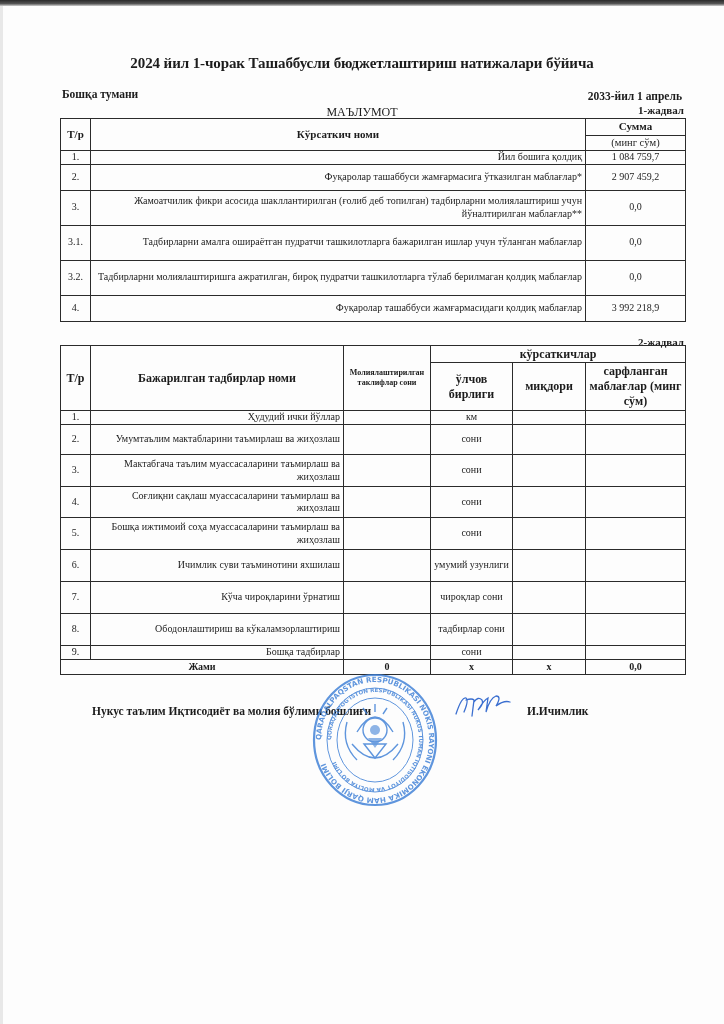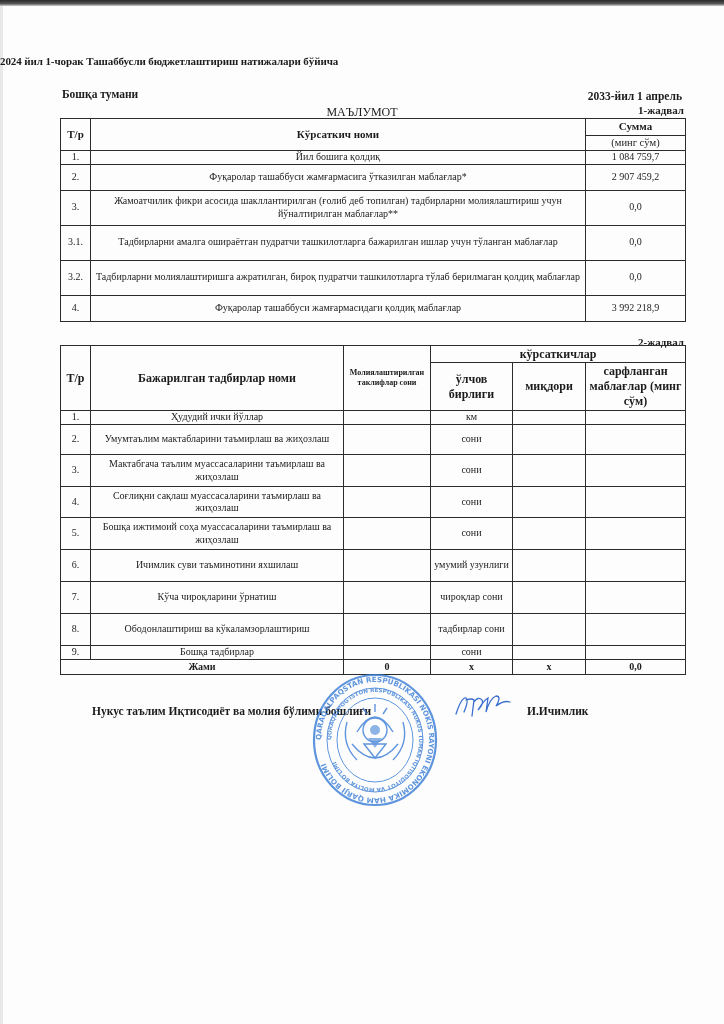--- a/index.html
+++ b/index.html
@@ -2,31 +2,31 @@
 <html><head>
 <meta charset="utf-8">
 <style>
   * { box-sizing: border-box; margin: 0; padding: 0; }
   html, body { width: 724px; height: 1024px; background: #fdfdfd; overflow: hidden; }
   body { position: relative; font-family: "Liberation Serif", "DejaVu Serif", serif; color: #1c1c1c; }
   .scan-top-edge { position: absolute; left: 0; top: 0; width: 724px; height: 6px; background: linear-gradient(#2a2a2a, #555 60%, #cfcfcf); }
   .scan-left-edge { position: absolute; left: 0; top: 6px; width: 3px; height: 1018px; background: #e8e8e8; }
   .abs { position: absolute; }
 
-  .title { left: 0; width: 724px; top: 55px; font-size: 11px; font-weight: bold; letter-spacing: -0.1px; }
+  .title { left: 0; width: 724px; top: 55px; text-align: center; font-size: 15px; font-weight: bold; letter-spacing: -0.1px; }
   .subtitle { left: 0; width: 724px; top: 70px; text-align: center; font-size: 12px; margin-top: 35px; }
   .district { left: 62px; top: 88px; font-size: 11.5px; font-weight: bold; }
   .date { right: 42px; top: 90px; font-size: 11.5px; font-weight: bold; }
   .table-label { right: 40px; font-size: 11px; font-weight: bold; }
 
   table { position: absolute; border-collapse: collapse; table-layout: fixed; font-size: 10px; line-height: 1.25; }
   td, th { border: 1px solid #2b2b2b; padding: 0 3px; vertical-align: middle; }
   th { font-weight: bold; text-align: center; }
   .c { text-align: center; }
-  .l { text-align: center; }
+  .l { text-align: right; }
   .b { font-weight: bold; }
 
   #t1 { left: 60px; top: 118px; width: 625px; }
   #t1 th.hdr { font-size: 11px; }
   #t1 .sub { font-weight: normal; font-size: 10.5px; }
 
   #t2 { left: 60px; top: 345px; width: 625px; }
   #t2 th { font-size: 12px; }
   #t2 th.small { font-size: 8px; line-height: 1.2; }
 

